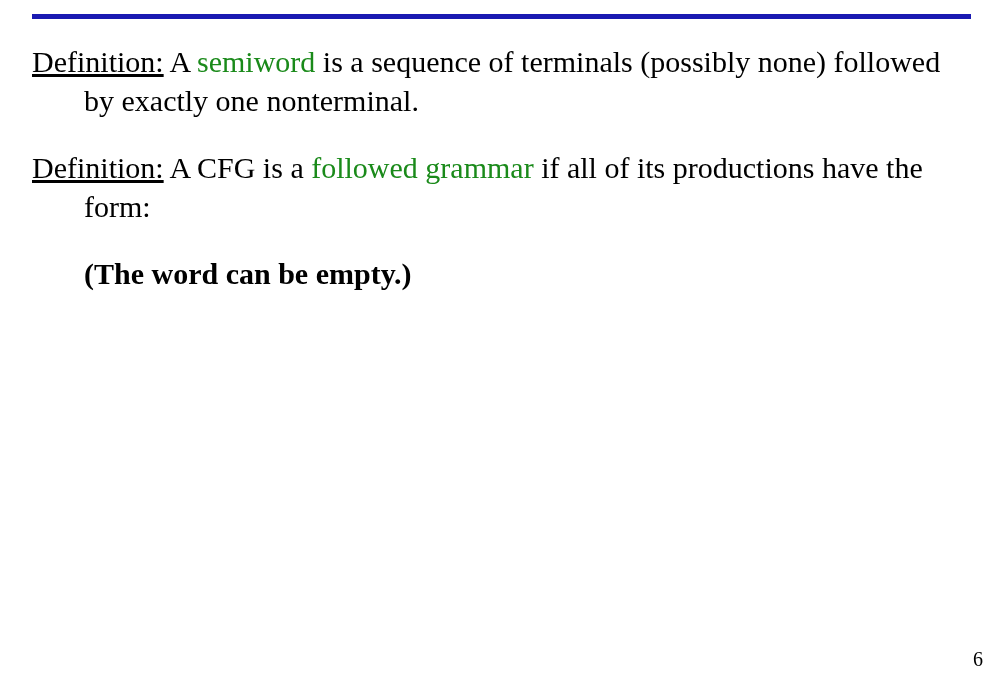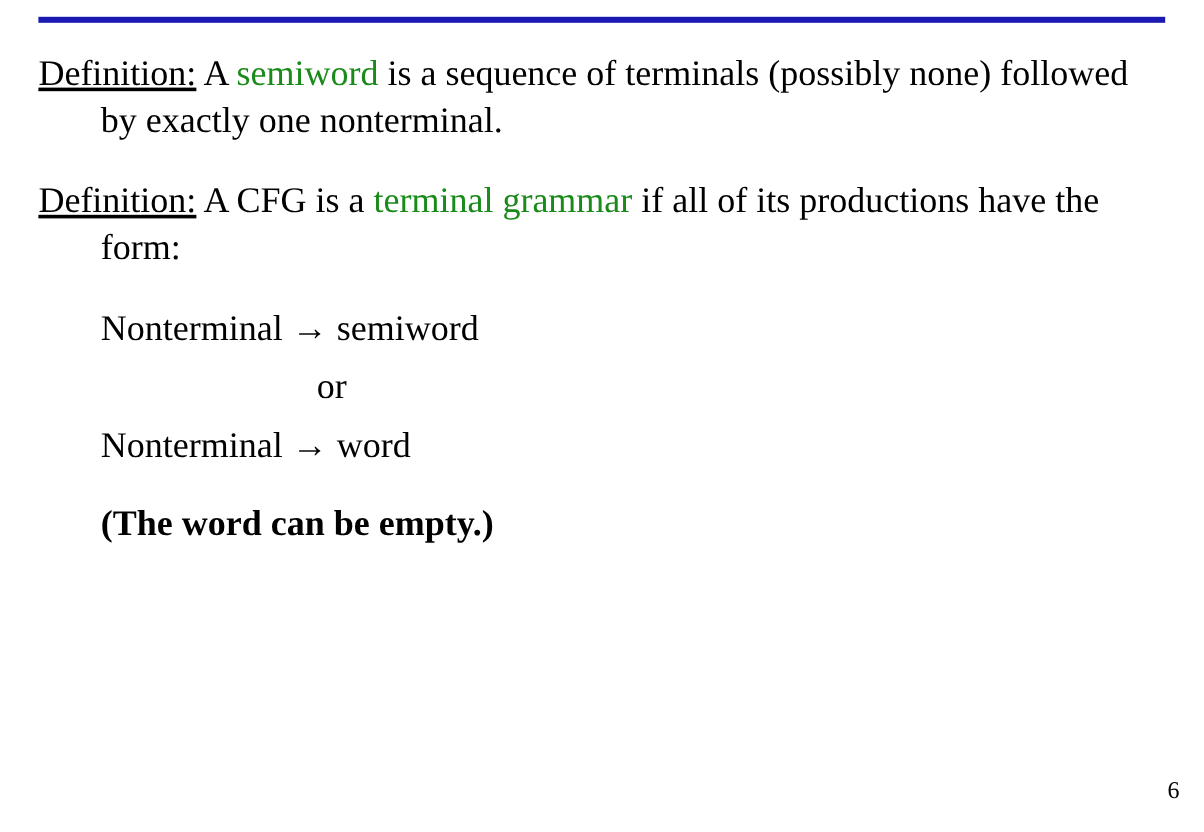--- a/index.html
+++ b/index.html
@@ -63,31 +63,22 @@
   <div class="rule"></div>
 
   <div class="body">
 
     <p class="para">
       <span class="u">Definition:</span><span> A </span><span class="green">semiword</span><span> is a sequence of terminals (possibly none) followed by exactly one nonterminal.</span>
     </p>
 
 
     <p class="para">
-      <span class="u">Definition:</span><span> A CFG is a </span><span class="green">terminal grammar</span><span> if all of its productions have the form:</span>
+      <span class="u">Definition:</span><span> A CFG is a </span><span class="green">followed grammar</span><span> if all of its productions have the form:</span>
     </p>
 
-    <div class="prod-block">
-      <p class="prod-line">
-        <span>Nonterminal </span><span class="arrow">→</span><span> semiword</span>
-      </p>
-      <p class="or-line">or</p>
-      <p class="prod-line">
-        <span>Nonterminal </span><span class="arrow">→</span><span> word</span>
-      </p>
-    </div>
 
     <p class="indent1" style="margin-top:26px;font-weight:bold;">(The word can be empty.)</p>
 
   </div>
 
   <div class="page-num">6</div>
 </div>
 
 </body></html>

